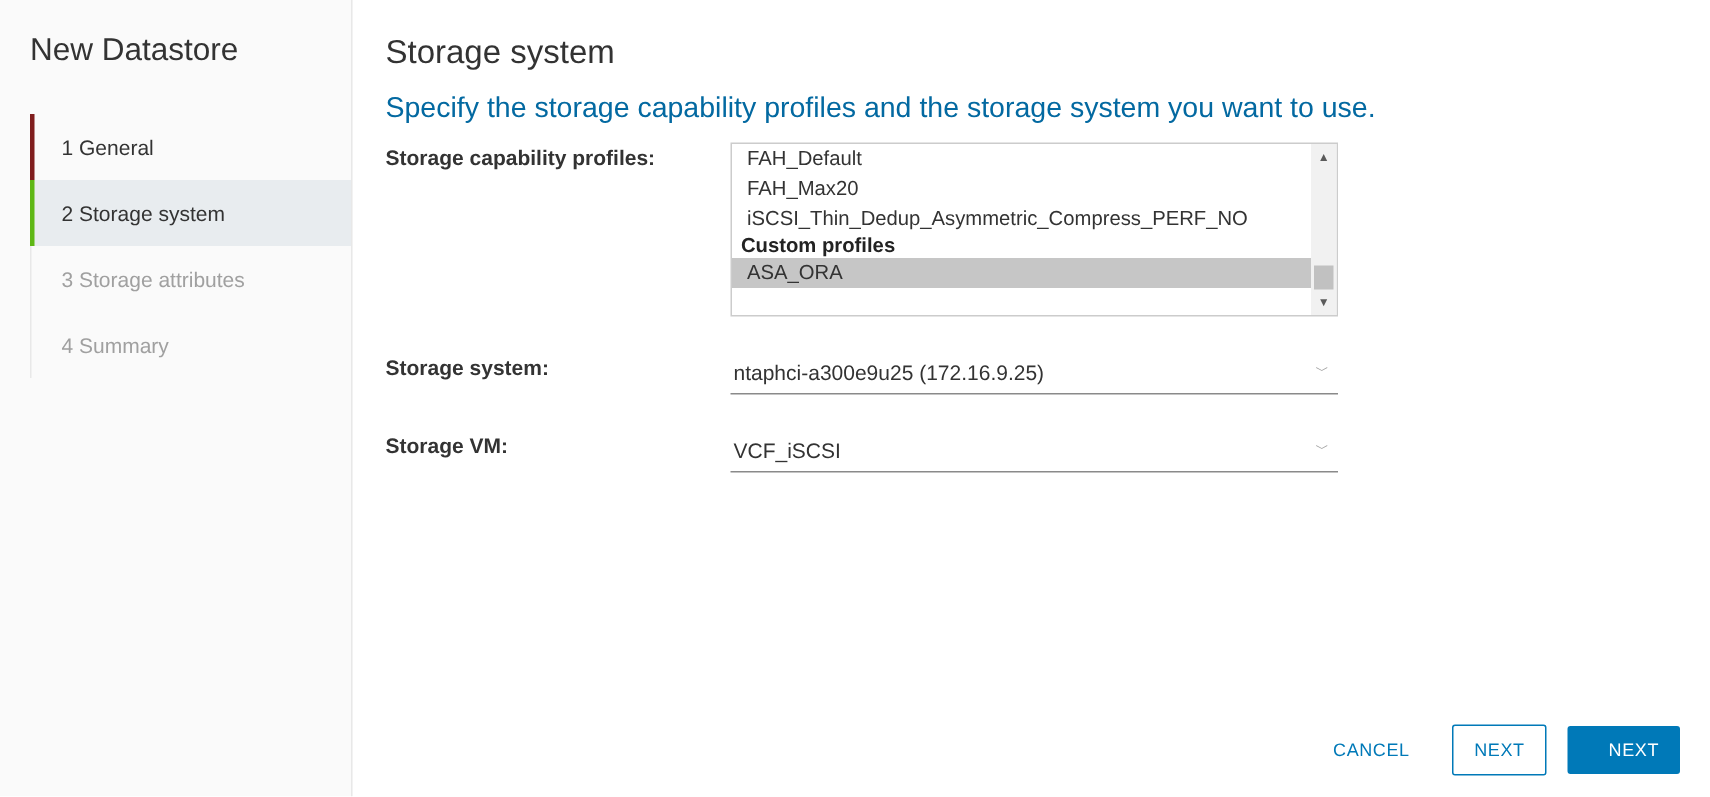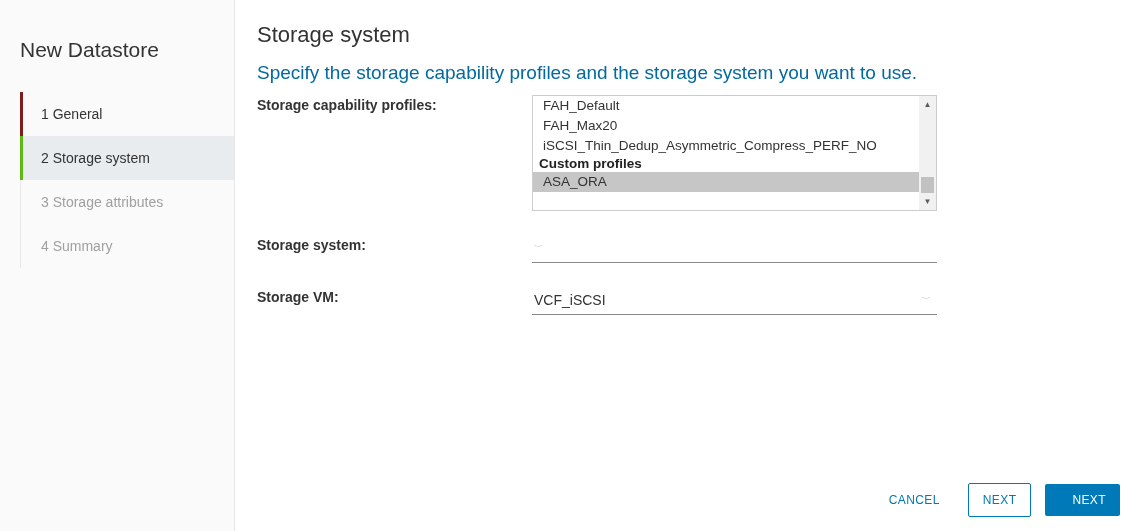--- a/index.html
+++ b/index.html
@@ -1,21 +1,21 @@
 <!DOCTYPE html>
 <html><head>
   <meta charset="utf-8">
   <style>
     * { box-sizing: border-box; margin: 0; padding: 0; font-family: "Helvetica Neue", Arial, sans-serif; }
     body { width: 1140px; height: 531px; background: #fff; display: flex; overflow: hidden; }
     .sidebar {
       width: 235px;
       background: #fafafa;
       border-right: 1px solid #e8e8e8;
-      padding-top: 28px;
+      padding-top: 12px;
     }
     .sidebar-title {
       font-size: 21px;
       font-weight: 300;
       color: #333;
       padding: 10px 20px 30px 20px;
     }
     .steps { border-left: 1px solid #e8e8e8; margin-left: 20px; }
     .step-item {
       padding: 14px 18px;
@@ -51,21 +51,20 @@
       margin-bottom: 14px;
     }
     .page-subtitle {
       font-size: 19px;
       color: #0369a1;
       margin-bottom: 11px;
     }
     .form-row {
       display: flex;
       margin-bottom: 24px;
-      gap: 45px;
     }
     .form-label {
       width: 230px;
       font-size: 14px;
       font-weight: 600;
       color: #333;
       padding-top: 2px;
     }
     .form-control-area {
       flex: 1;
@@ -199,20 +198,21 @@
           <div class="scroll-arrow">▼</div>
         </div>
       </div>
     </div>
   </div>
 
   <div class="form-row">
     <div class="form-label">Storage system:</div>
     <div class="form-control-area">
       <div class="dropdown">
+        <span>ntaphci-a300e9u25 (172.16.9.25)</span>
         <span class="caret">﹀</span>
       </div>
     </div>
   </div>
 
   <div class="form-row">
     <div class="form-label">Storage VM:</div>
     <div class="form-control-area">
       <div class="dropdown">
         <span>VCF_iSCSI</span>

